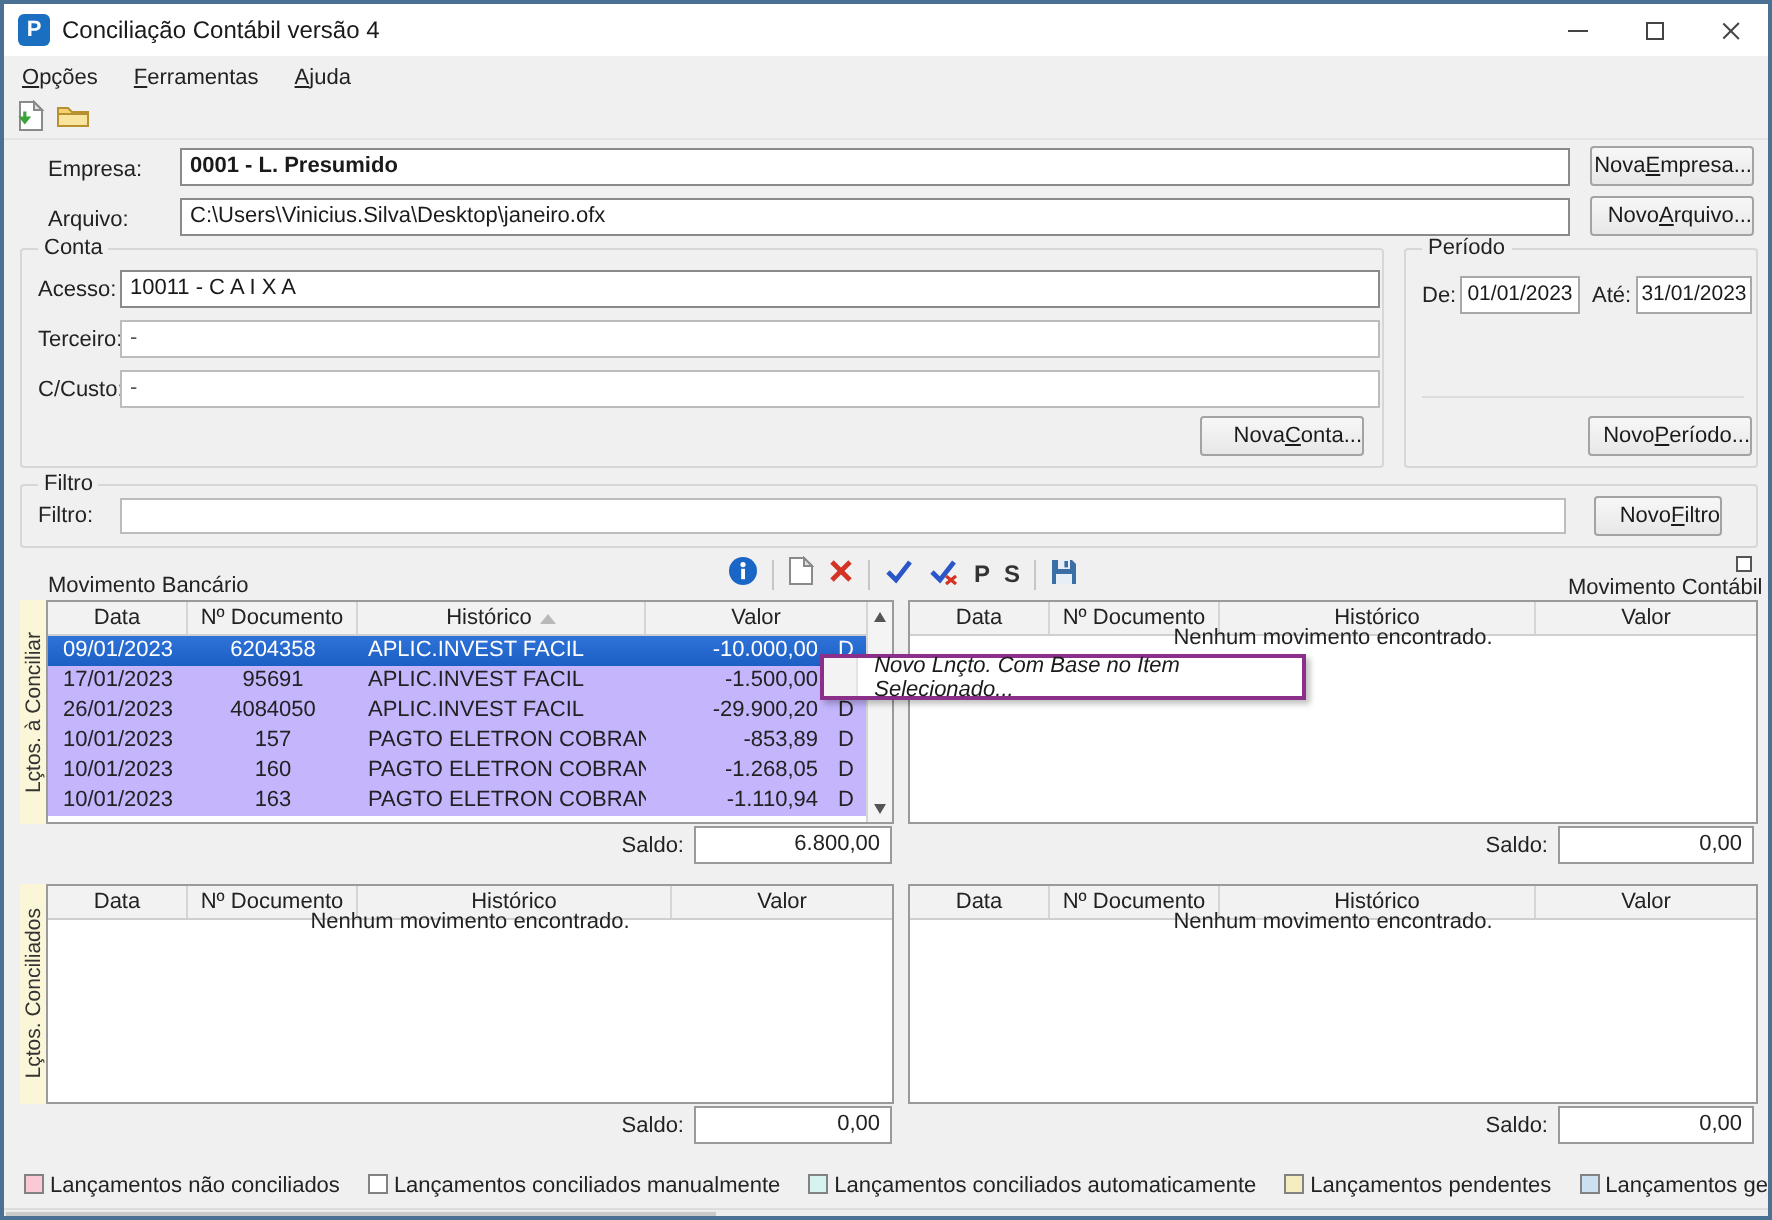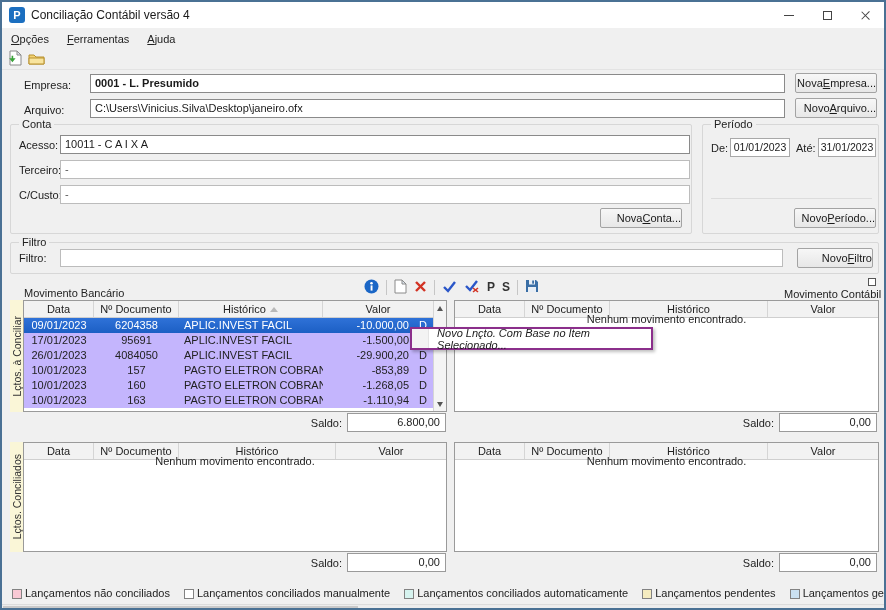--- a/index.html
+++ b/index.html
@@ -60,21 +60,21 @@
   .sarr { height:14px; display:flex; align-items:center; justify-content:center; }
   .tri-up { width:0; height:0; border-left:3.5px solid transparent; border-right:3.5px solid transparent; border-bottom:5px solid #555; }
   .tri-dn { width:0; height:0; border-left:3.5px solid transparent; border-right:3.5px solid transparent; border-top:5px solid #555; }
   .empty-msg { position:absolute; left:0; right:0; top:12px; text-align:center; color:#222; }
   .saldo-row { position:absolute; display:flex; align-items:center; justify-content:flex-end; gap:5px; }
   .saldo-lbl { font-weight:normal; }
   .saldo-box { background:#fff; border:1px solid #9a9a9a; height:19px; line-height:17px; text-align:right; padding:0 5px; }
 
   
   .legend { position:absolute; left:10px; top:585px; width:868px; display:flex; gap:14px; align-items:center; }
-  .leg-item { display:flex; align-items:flex-end; gap:3px; white-space:nowrap; }
+  .leg-item { display:flex; align-items:flex-start; gap:3px; white-space:nowrap; }
   .swatch { width:10px; height:10px; border:1px solid #828282; }
   .hbar { position:absolute; left:0; top:602px; width:882px; height:6px; background:#ededed; border-top:1px solid #dcdcdc; }
   .hthumb { position:absolute; left:1px; top:1px; width:355px; height:4px; background:#c9c9c9; }
 
   
   .ctxmenu { position:absolute; left:408px; top:325px; width:243px; height:23px; background:#fff; border:2px solid #8b2f8b; z-index:50; display:flex; align-items:center; box-shadow:2px 2px 3px rgba(0,0,0,.25); }
   .ctx-gutter { width:18px; height:100%; background:#f3f3f3; border-right:1px solid #e4e4e4; }
   .ctx-label { padding-left:8px; color:#1a1a1a;font-style:italic; }
 </style>
 </head>
@@ -142,21 +142,21 @@
     <span class="lbl" style="left:93px; top:17px;">Até:</span>
     <div class="inp" style="left:115px; top:13px; width:58px; height:19px; font-size:10.5px; text-align:center; padding:2px 1px; border-color:#a8a8a8;">31/01/2023</div>
     <div style="position:absolute; left:8px; top:73px; width:161px; height:1px; background:#dcdcdc;"></div>
     <div class="btn" style="left:91px; top:83px; width:82px; height:20px;">Novo <u>P</u>eríodo...</div>
   </div>
 
   <div class="grp" style="left:8px; top:240px; width:869px; height:32px;">
     <span class="grp-title">Filtro</span>
     <span class="lbl" style="left:8px; top:9px;">Filtro:</span>
     <div class="inp dis" style="left:49px; top:6px; width:723px; height:18px;"></div>
-    <div class="btn" style="left:786px; top:5px; width:76px; height:20px;">Novo <u>F</u>iltro</div>
+    <div class="btn" style="left:786px; top:5px; width:64px; height:20px;">Novo <u>F</u>iltro</div>
   </div>
 
   <span class="panel-cap" style="left:22px; top:285px;">Movimento Bancário</span>
   <div class="midtools">
     <span><svg width="15" height="15">
           <circle cx="7.5" cy="7.5" r="7" fill="#1a66c6"></circle>
           <circle cx="7.5" cy="4.3" r="1.3" fill="#fff"></circle>
           <rect x="6.6" y="6.4" width="1.9" height="5.2" fill="#fff"></rect>
         </svg></span>
     <span class="sep"></span>

